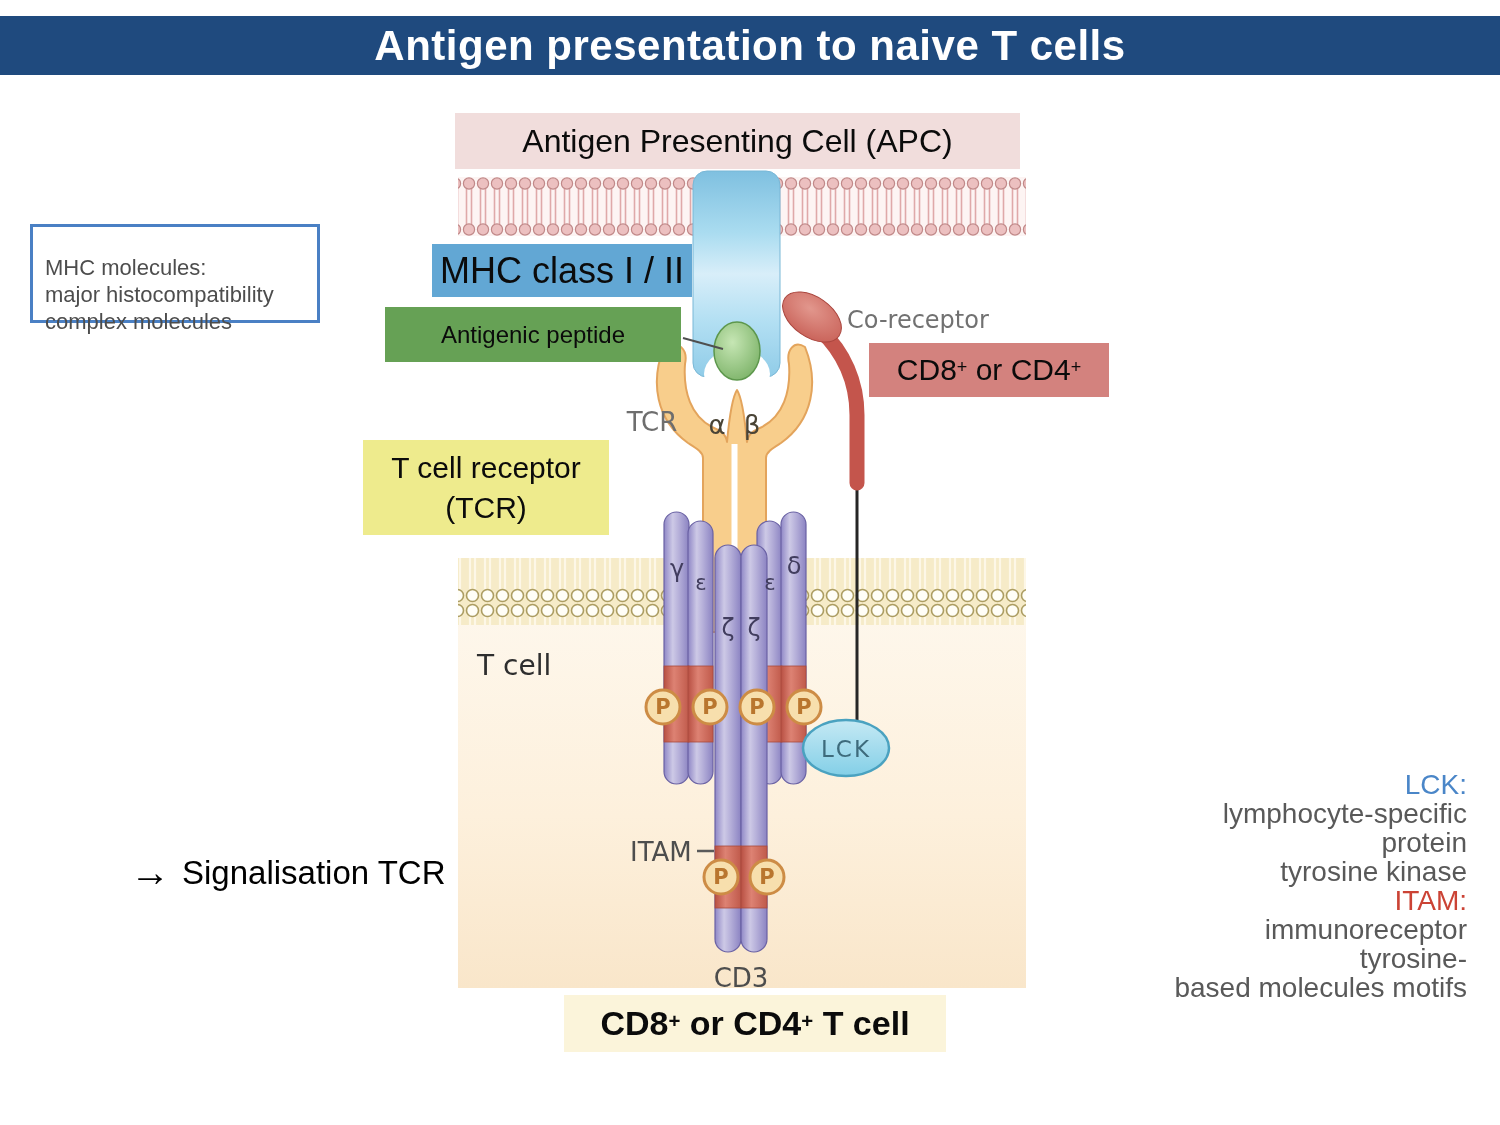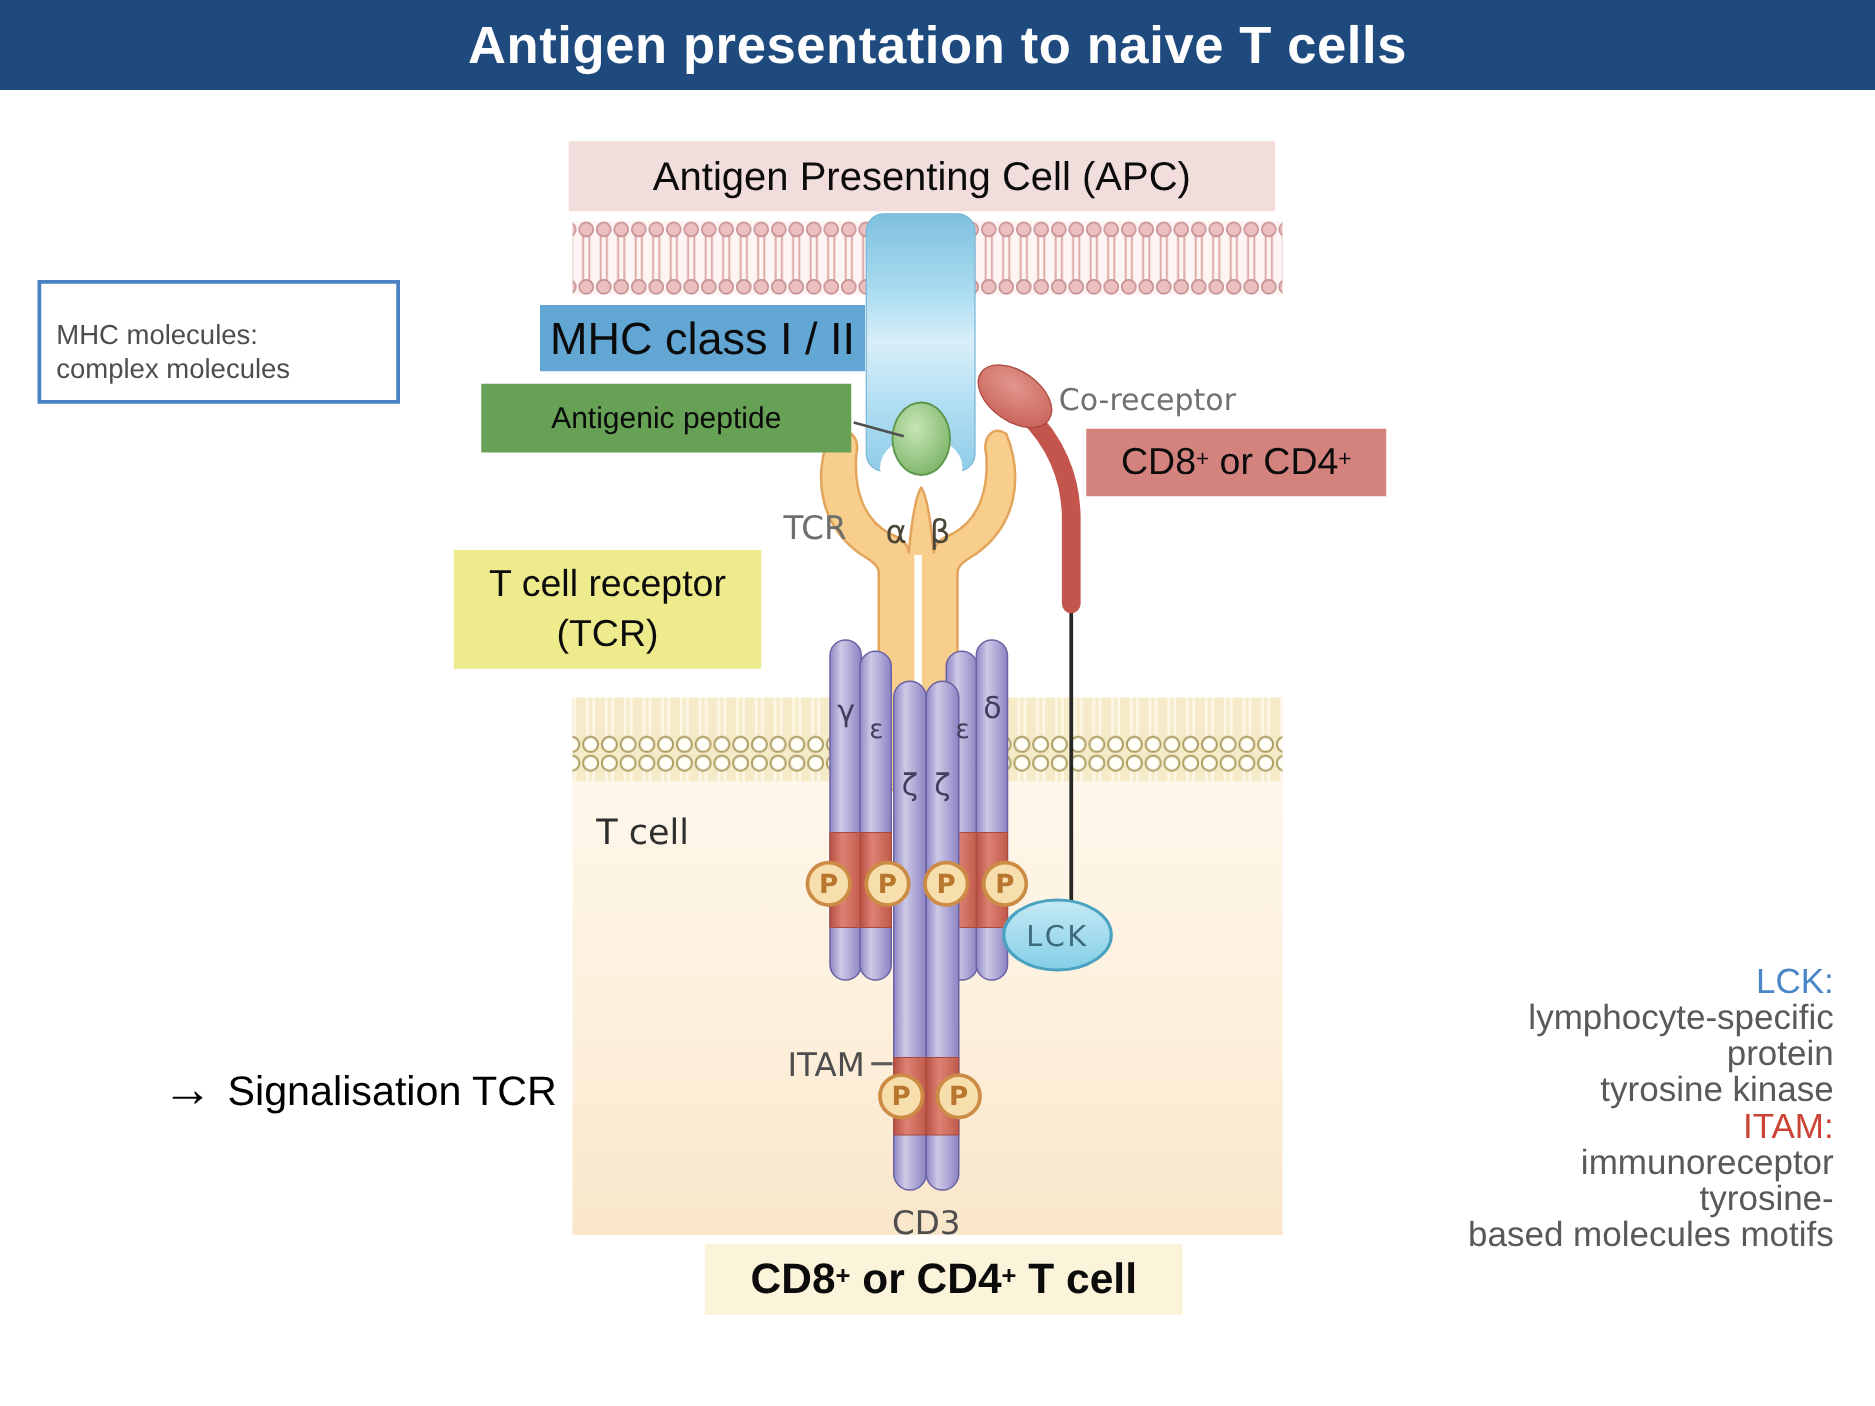--- a/index.html
+++ b/index.html
@@ -5,21 +5,21 @@
   :root{
     --banner-bg:#1f4a7e; --apc-label-bg:#f1dddc; --mhc-label-bg:#62a7d4;
     --peptide-label-bg:#66a155; --rose-label-bg:#d3827e; --yellow-label-bg:#eeeb8d;
     --cream-label-bg:#fbf4da; --info-box-border:#4a80c4;
     --lck-term-color:#4a86c8; --itam-term-color:#cb4335;
   }
   *{box-sizing:border-box}
   html,body{margin:0;padding:0;background:#fff}
   .stage{position:relative;width:1500px;height:1125px;overflow:hidden;background:#fff;
          font-family:"Liberation Sans",sans-serif}
-  .banner{position:absolute;left:0;top:0;width:1500px;height:72px;background:var(--banner-bg);
+  .banner{position:absolute;left:0;top:16px;width:1500px;height:59px;background:var(--banner-bg);
           display:flex;align-items:center;justify-content:center}
   .banner h1{margin:0;color:#fff;font-size:42px;font-weight:bold;letter-spacing:.5px}
   svg.fig{position:absolute;left:0;top:0}
   .label{position:absolute;display:flex;align-items:center;justify-content:center;
          color:#0b0b0b;text-align:center}
   .apc{left:455px;top:113px;width:565px;height:56px;background:var(--apc-label-bg);
        font-size:32px;font-weight:normal}
   .mhc{left:432px;top:244px;width:260px;height:53px;background:var(--mhc-label-bg);font-size:36px}
   .pep{left:385px;top:307px;width:296px;height:55px;background:var(--peptide-label-bg);font-size:24px}
   .rose{left:869px;top:343px;width:240px;height:54px;background:var(--rose-label-bg);font-size:30px}
@@ -182,20 +182,21 @@
       <text x="754" y="636" text-anchor="middle" font-size="24" fill="#413d5e">ζ</text>
       <text x="477" y="675" font-size="28" fill="#2e2e2e">T cell</text>
       <text x="630" y="861" font-size="26" fill="#4d4d4d">ITAM</text>
       <line x1="697" y1="851" x2="714" y2="851" stroke="#5a5a5a" stroke-width="2.5"></line>
       <text x="741" y="987" text-anchor="middle" font-size="26" fill="#4d4d4d">CD3</text>
     </g>
   </svg>
 
   <div class="info-box">
     <div>MHC molecules:</div>
+    <div>major histocompatibility</div>
     <div>complex molecules</div>
   </div>
 
   <div class="label apc">Antigen Presenting Cell (APC)</div>
   <div class="label mhc">MHC class I / II</div>
   <div class="label pep">Antigenic peptide</div>
   <div class="label rose">
     <span>CD8</span>
       <sup>+</sup>
       <span style="white-space:pre"> or CD4</span>

